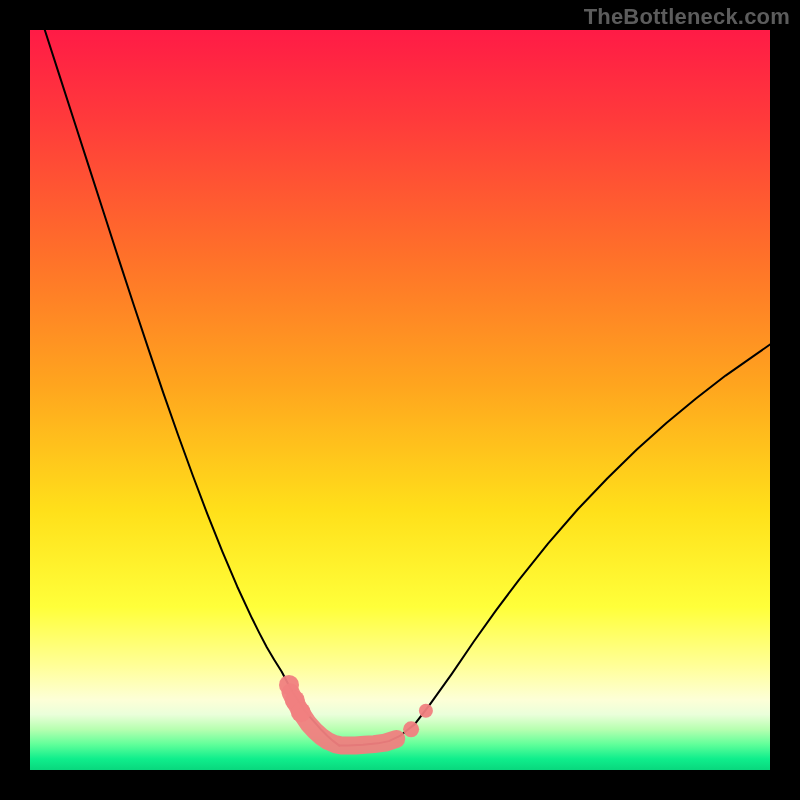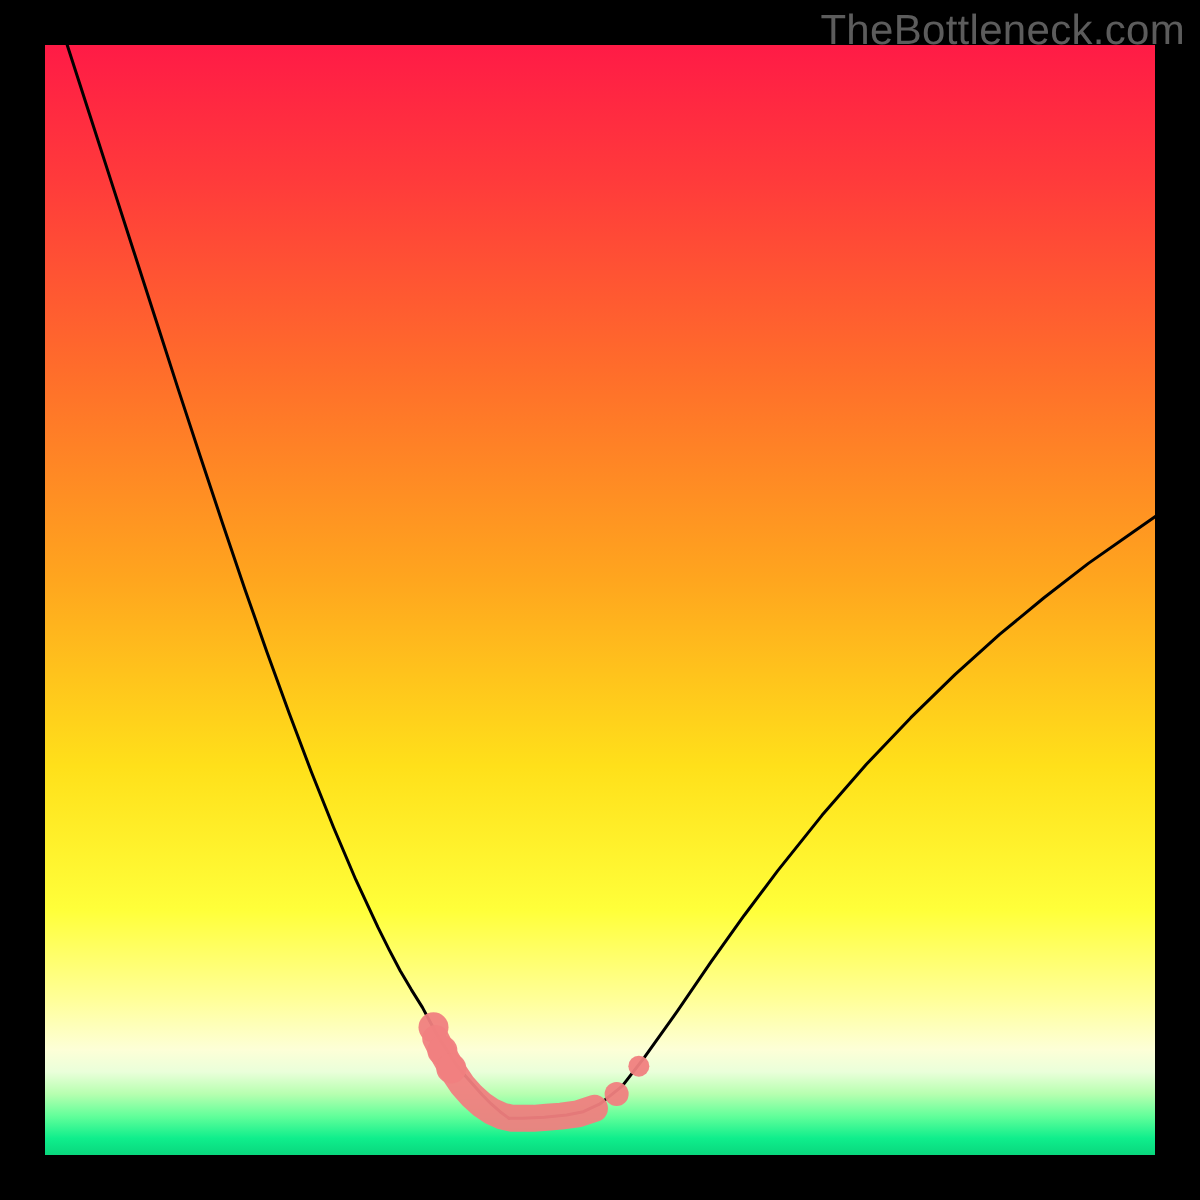--- a/index.html
+++ b/index.html
@@ -15,22 +15,22 @@
     position: absolute;
     left: 0; top: 0;
     width: 800px; height: 800px;
     background: #000;
   }
   .watermark {
     position: absolute;
     top: 4px;
     right: 10px;
     color: #5c5c5c;
-    font-size: 28px;
-    font-weight: 400;
+    font-size: 22px;
+    font-weight: 700;
     letter-spacing: 0.2px;
     z-index: 50;
   }
   svg {
     position: absolute;
     left: 0; top: 0;
   }
 </style>
 </head>
 <body>

